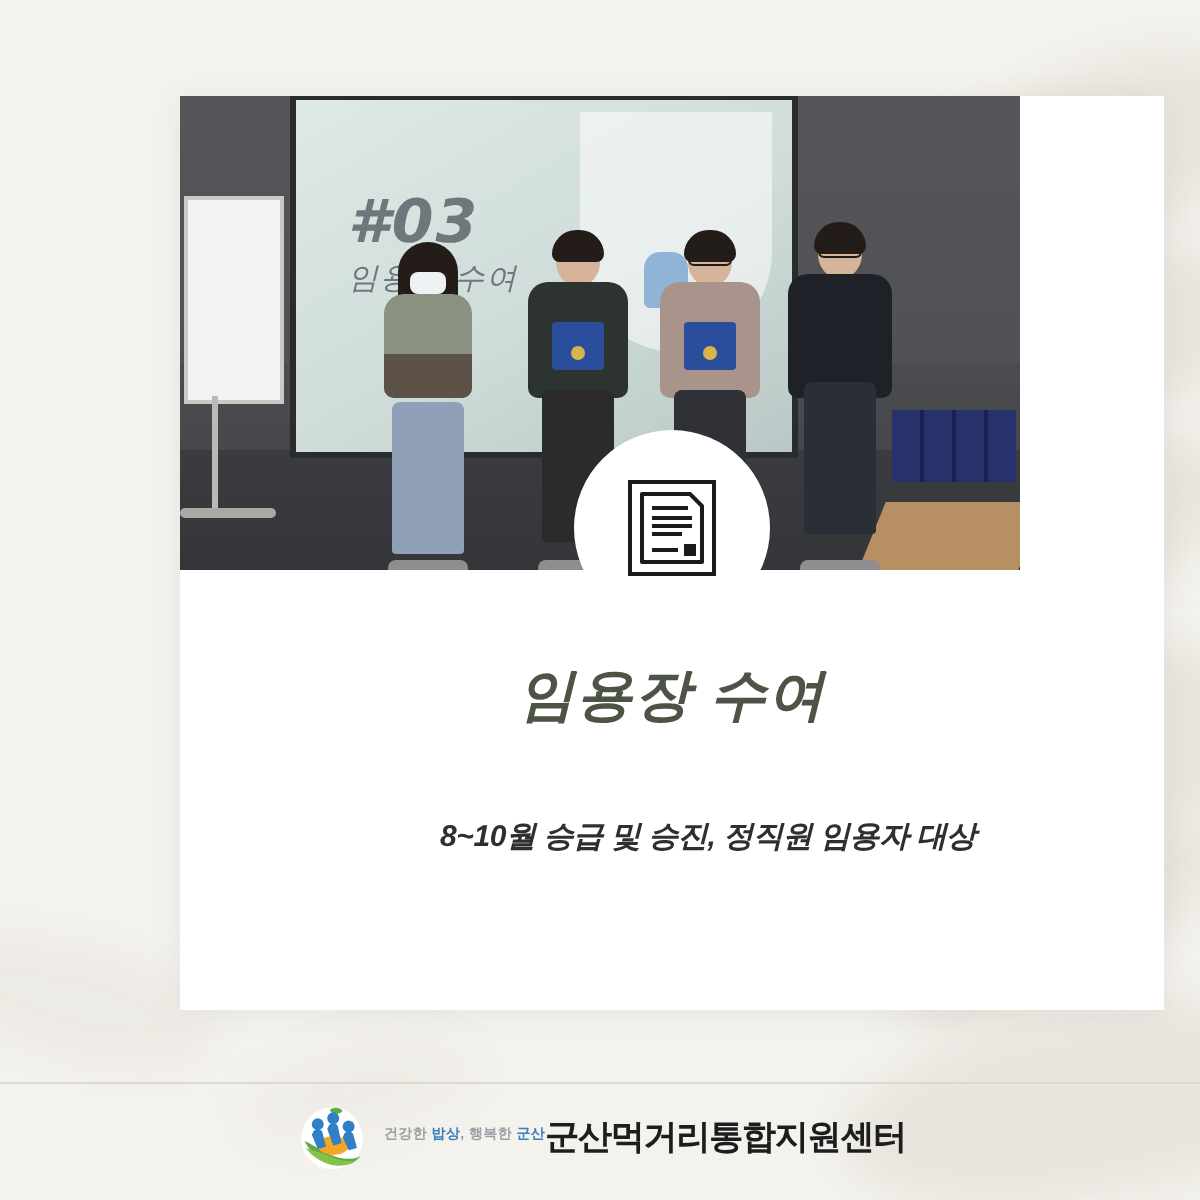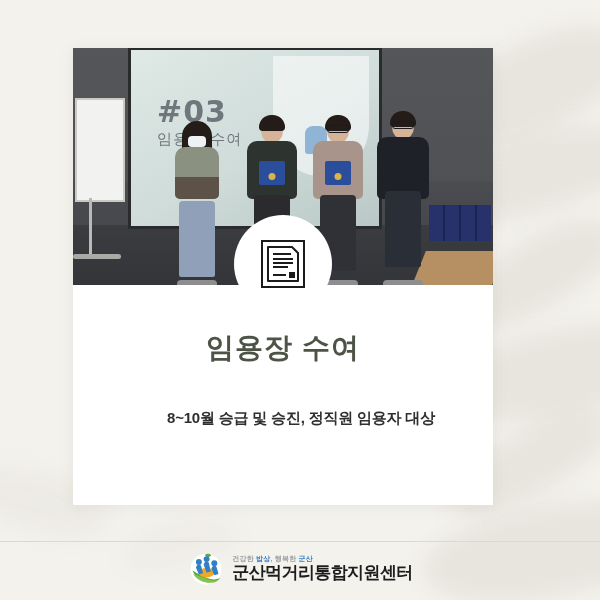--- a/index.html
+++ b/index.html
@@ -38,27 +38,28 @@
   .leaf.l3 { width: 190px; height: 70px;  right: -30px; top: 240px; border-radius: 60% 40% 50% 50% / 50% 60% 40% 50%; transform: rotate(-30deg); }
   .leaf.l4 { width: 230px; height: 86px;  right: -70px; top: 330px; border-radius: 58% 42% 52% 48% / 56% 52% 48% 44%; transform: rotate(-10deg); }
   .leaf.l5 { width: 180px; height: 64px;  right: -20px; top: 430px; border-radius: 62% 38% 55% 45% / 58% 50% 50% 42%; transform: rotate(-26deg); }
   .leaf.l6 { width: 260px; height: 92px;  right: -80px; top: 505px; border-radius: 55% 45% 58% 42% / 54% 58% 42% 46%; transform: rotate(-8deg); }
   .leaf.l7 { width: 150px; height: 60px;  left: -40px;  top: 470px; border-radius: 60% 40% 50% 50% / 55% 55% 45% 45%; transform: rotate(16deg); opacity:.55; }
   .leaf.l8 { width: 120px; height: 48px;  left: 120px;  top: 520px; border-radius: 55% 45% 60% 40% / 50% 60% 40% 50%; transform: rotate(-12deg); opacity:.4; }
 
   
   .content-card {
     position: absolute;
-    left: 73px;
+    left: 90px;
     top: 48px;
-    width: 420px;
+    width: 492px;
     height: 457px;
     background: #ffffff;
     box-shadow: 0 2px 14px rgba(120,114,100,0.10);
     overflow: hidden;
+    font-style: italic;
   }
 
   
   .photo {
     position: relative;
     width: 420px;
     height: 237px;
     background: #3c3c3e;
     overflow: hidden;
   }
@@ -188,21 +189,21 @@
     height: 1px;
     background: #dcd9d2;
   }
   .footer {
     position: absolute;
     left: 0; right: 0; top: 543px; height: 50px;
     display: flex; align-items: center; justify-content: center;
     gap: 7px;
   }
   .logo-mark { width: 38px; height: 38px; flex: 0 0 38px; }
-  .logo-text { display: flex; flex-direction: column; line-height: 1; }
+  .logo-text { display: flex; flex-direction: row; line-height: 1; align-items: center; }
   .logo-tag {
     font-size: 7px; font-weight: 700; color: #9aa0a6; letter-spacing: .2px;
     margin-bottom: 2px;
   }
   .logo-tag b { color: #3a7fc1; }
   .logo-tag i { color: #3a7fc1; font-style: normal; }
   .logo-name {
     font-size: 17px; font-weight: 700; color: #1d1d1d; letter-spacing: -0.6px;
   }
   .logo-en {

